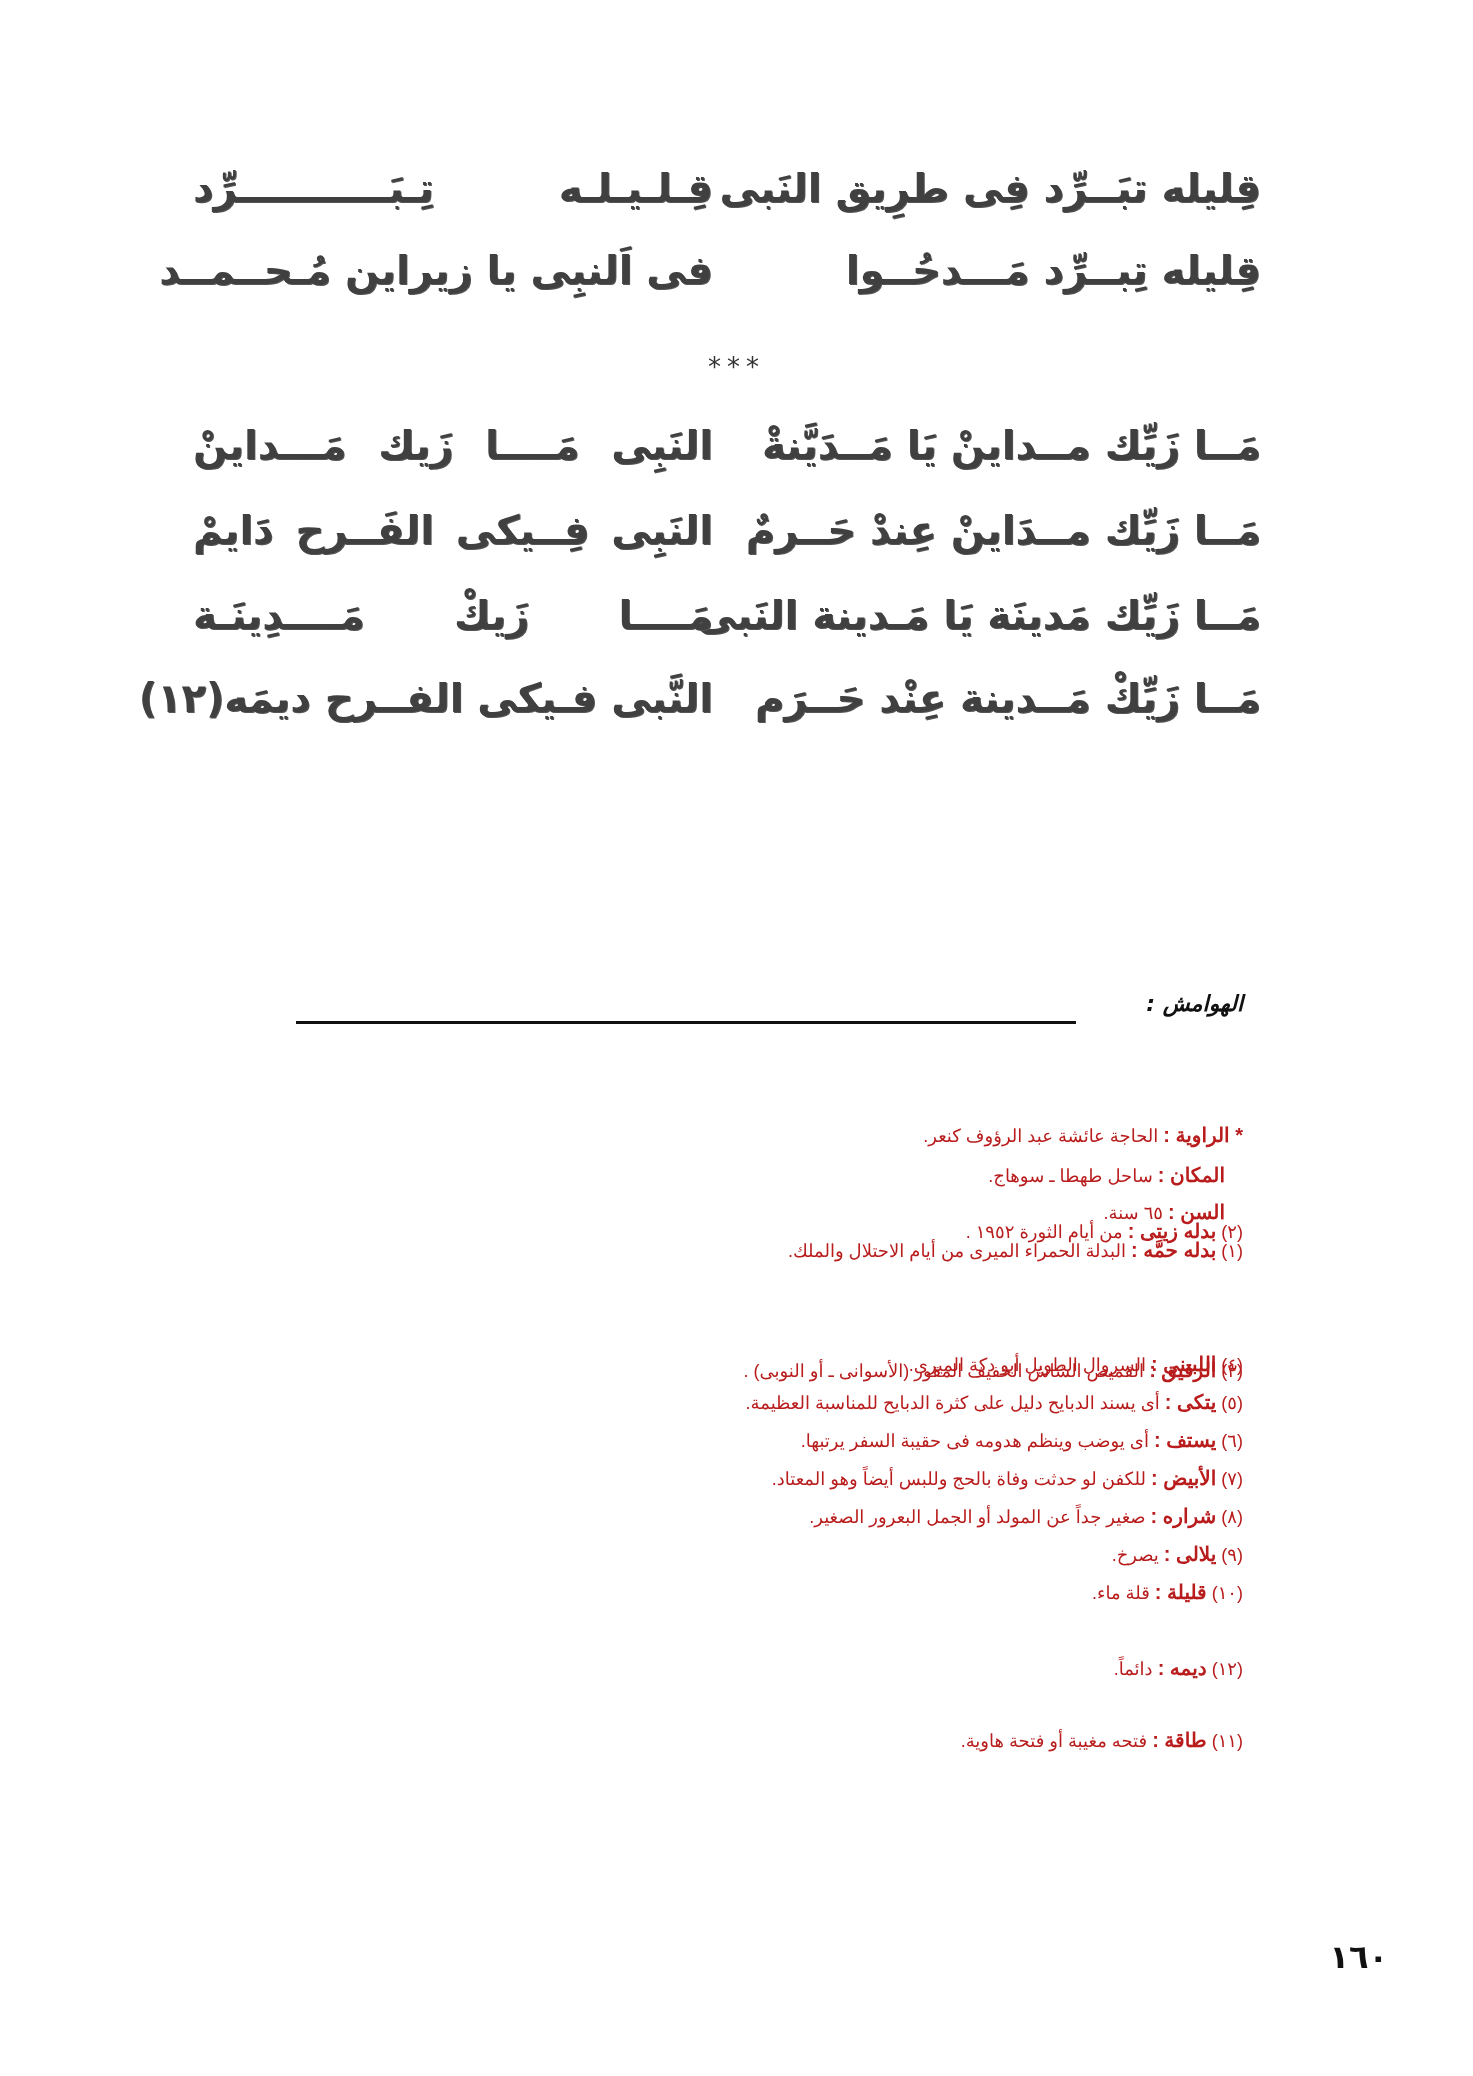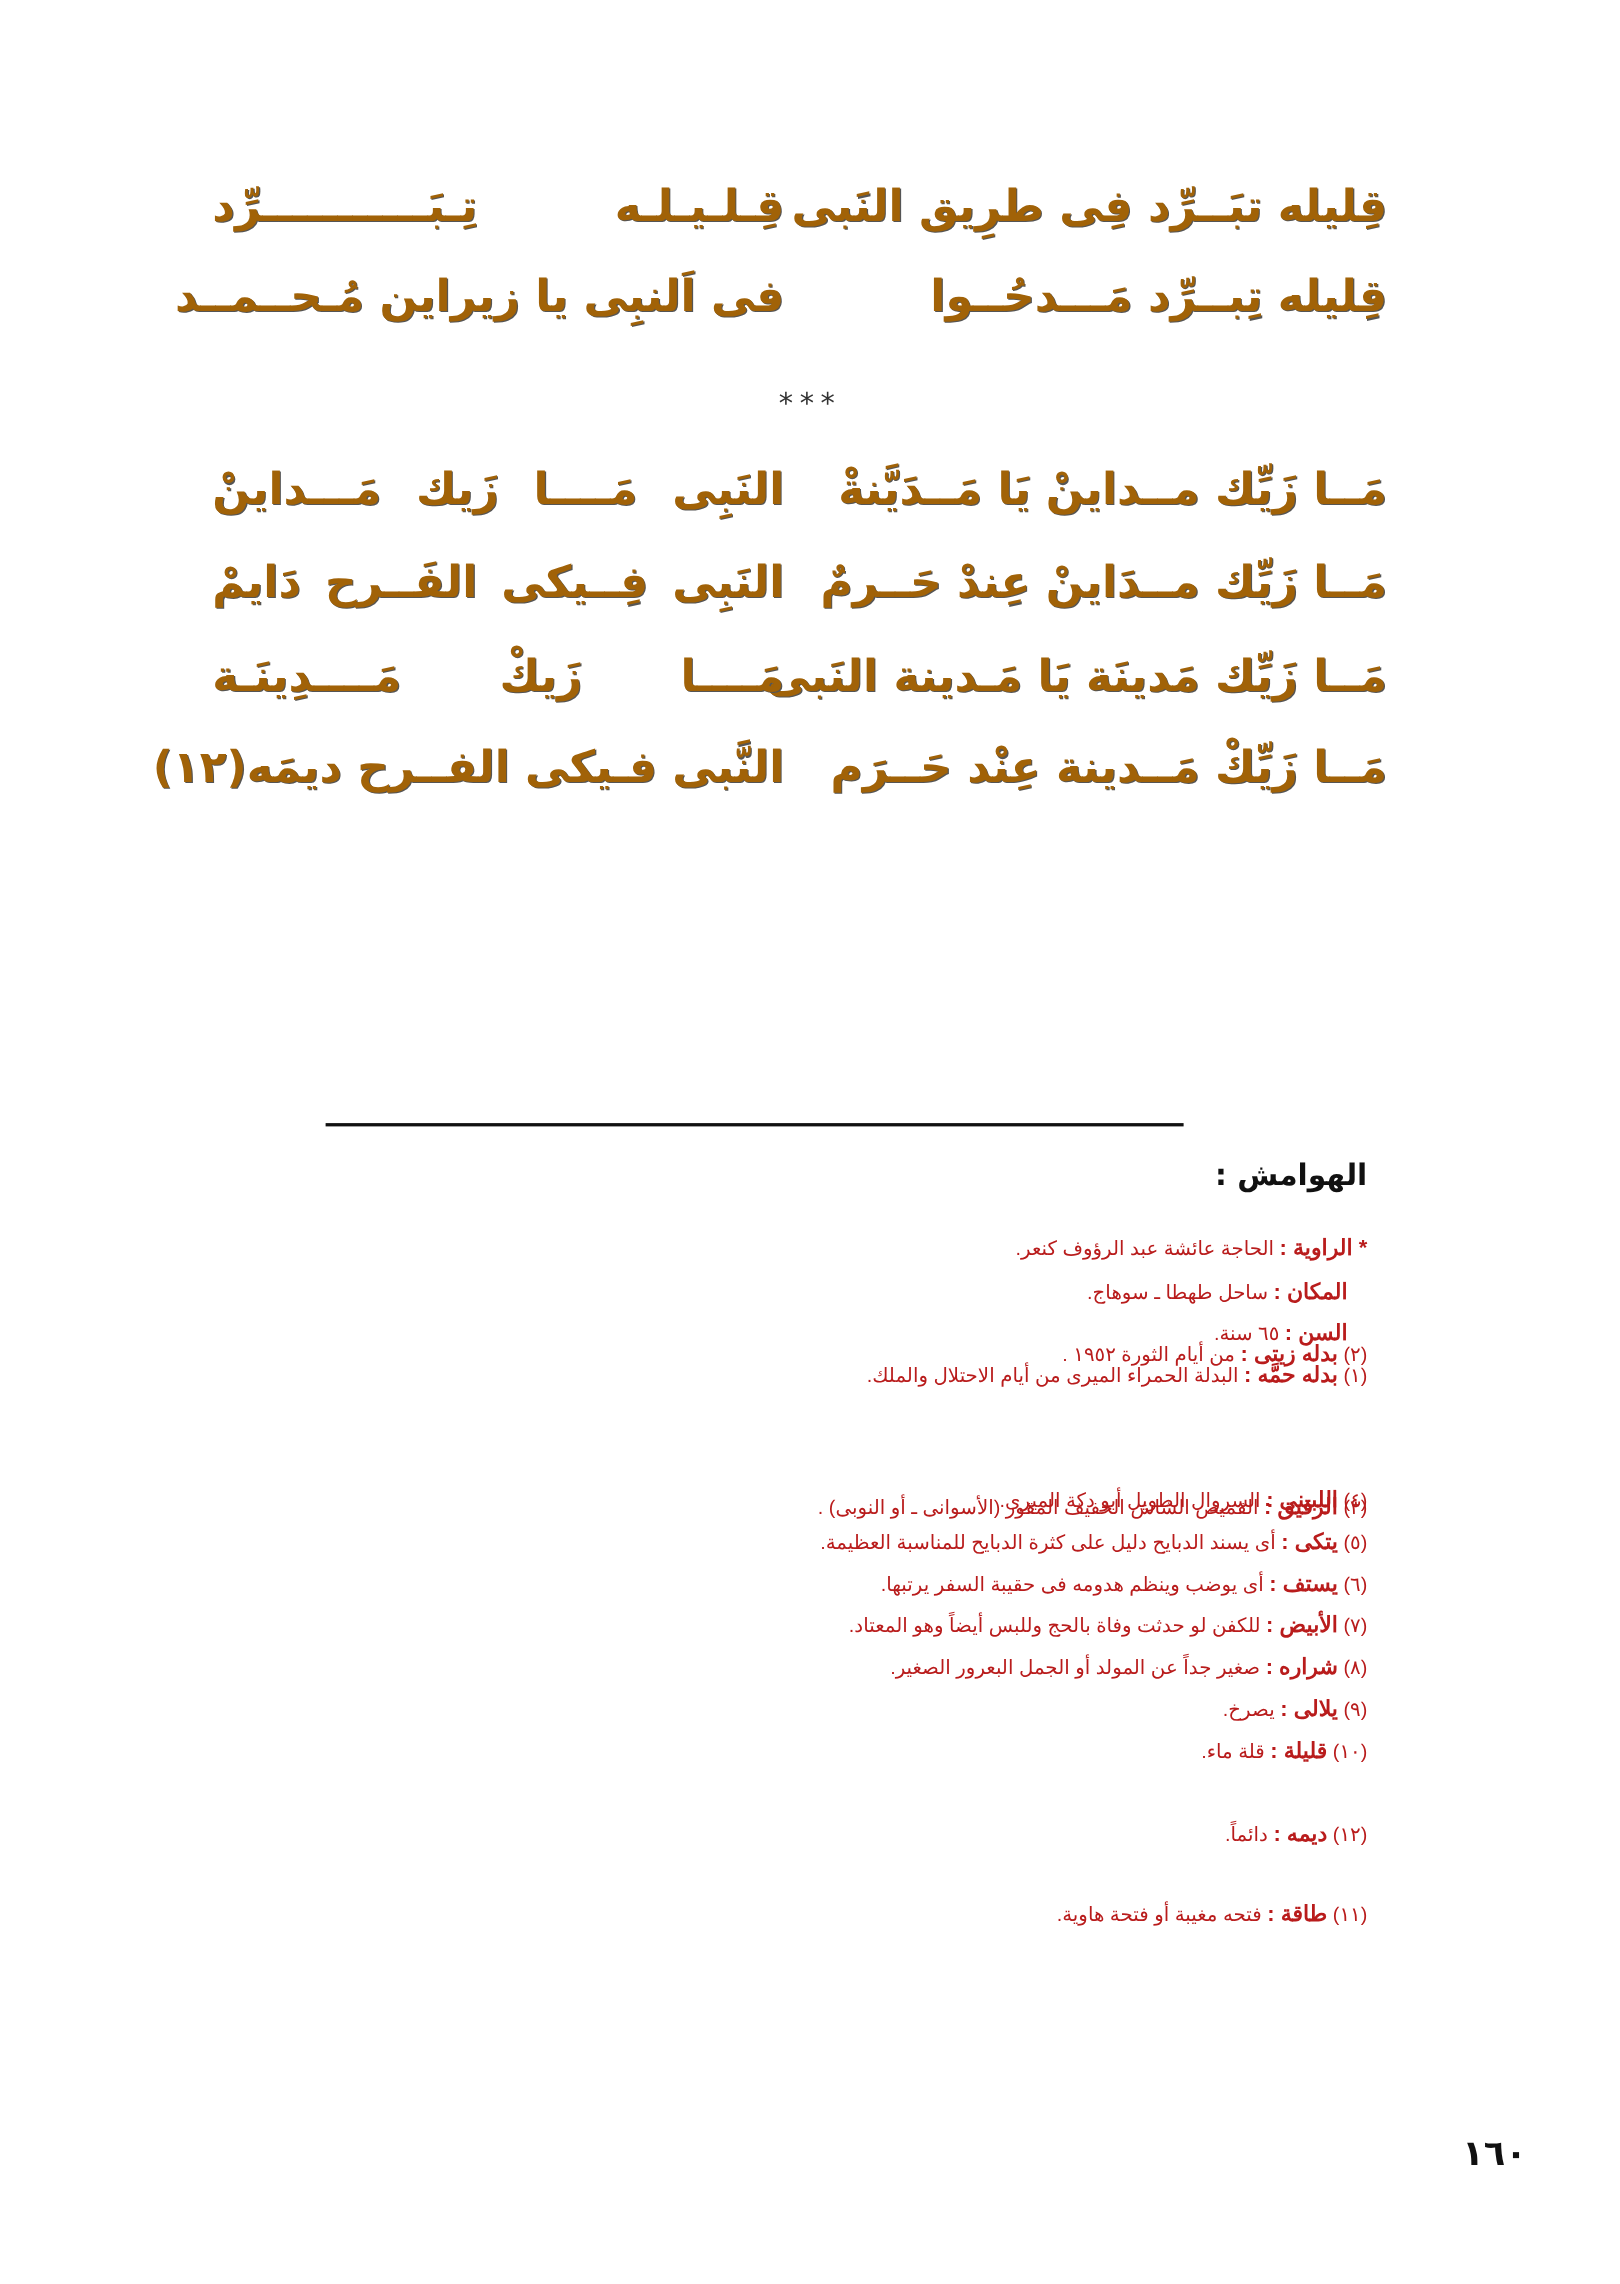--- a/index.html
+++ b/index.html
@@ -1,23 +1,23 @@
 <!DOCTYPE html>
 <html><head>
 <meta charset="utf-8">
 <style>
   html, body { margin:0; padding:0; background:#ffffff; }
   body { width:1473px; height:2076px; position:relative; overflow:hidden; color:#111; font-family:"DejaVu Sans", sans-serif; }
   .page { position:absolute; inset:0; }
   .verse { position:absolute; right:0; left:0; height:60px; }
-  .hemi { position:absolute; top:0; direction:rtl; font-family:"DejaVu Sans", sans-serif; font-weight:bold; font-size:40px; line-height:60px; white-space:nowrap; color:#a16207; text-shadow:1px 1px 0 #555; }
+  .hemi { position:absolute; top:0; direction:rtl; font-family:"DejaVu Sans", sans-serif; font-weight:bold; font-size:40px; line-height:60px; white-space:nowrap; color:#404040; text-shadow:1px 1px 0 #555; }
   .hemi.first { right:212px; width:510px; text-align:right; }
   .hemi.second { right:760px; width:520px; text-align:justify; text-align-last:justify; }
   .stars { position:absolute; top:352px; left:0; right:0; text-align:center; font-size:26px; color:#333; letter-spacing:6px; font-family:"DejaVu Sans", sans-serif; }
-  .footnotes-head { position:absolute; top:1053px; right:230px; direction:rtl; font-weight:bold; font-size:27px; font-family:"DejaVu Sans", sans-serif; }
+  .footnotes-head { position:absolute; top:991px; right:230px; direction:rtl; font-weight:bold; font-size:22px; font-family:"DejaVu Sans", sans-serif;font-style:italic; }
   .rule { position:absolute; top:1021px; left:296px; width:780px; height:3px; background:#111; }
   .fn { position:absolute; right:230px; direction:rtl; font-size:18px; line-height:30px; white-space:nowrap; font-family:"Liberation Sans", sans-serif; color:#b91c1c; }
   .fn b { font-weight:bold; font-size:20px; }
   .fn.indent { right:248px; }
   .page-number { position:absolute; top:1938px; right:85px; direction:rtl; font-weight:bold; font-size:32px; font-family:"DejaVu Sans", sans-serif; }
 </style>
 </head>
 <body>
 
 <div class="page">

